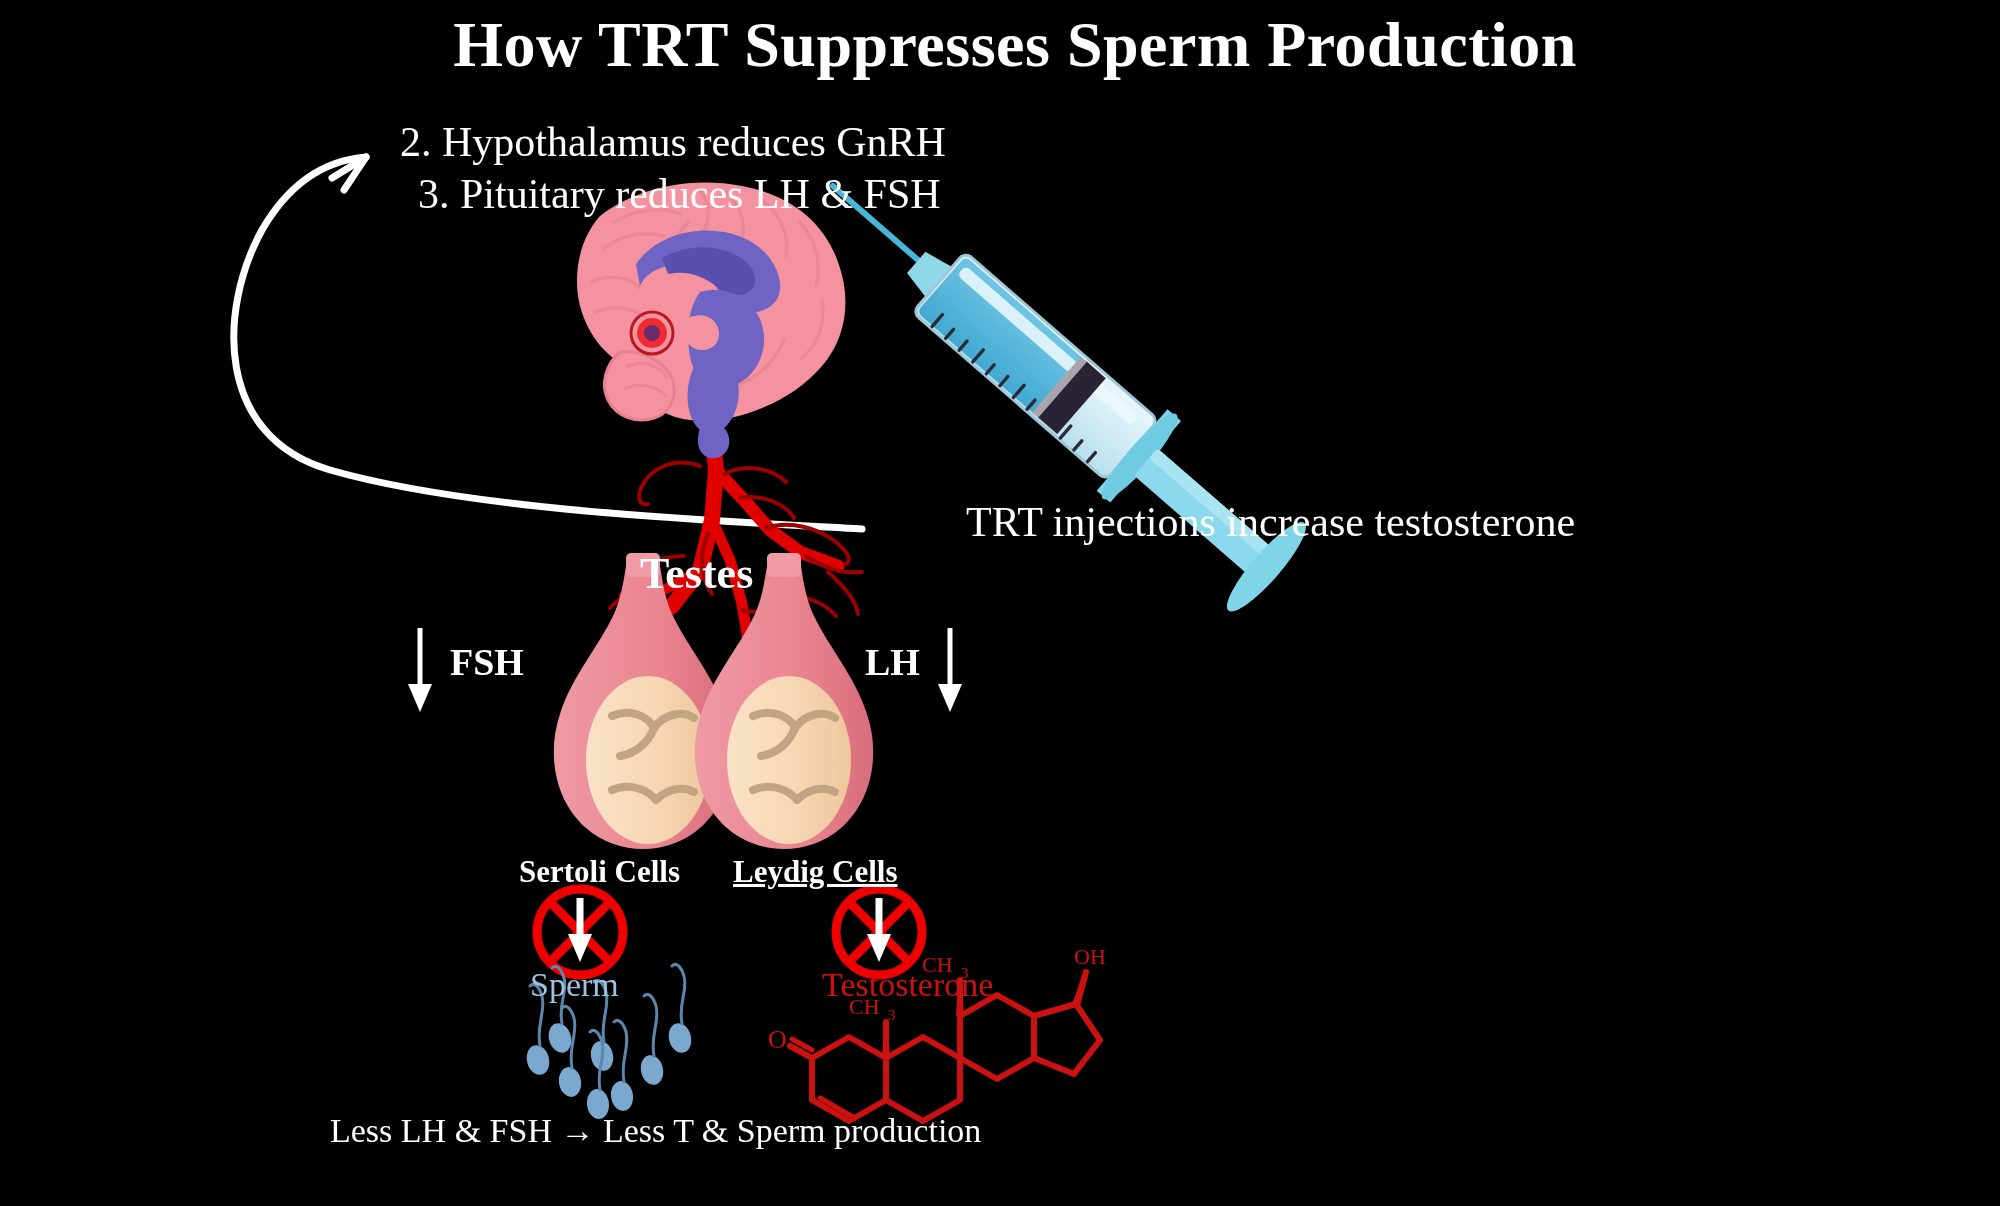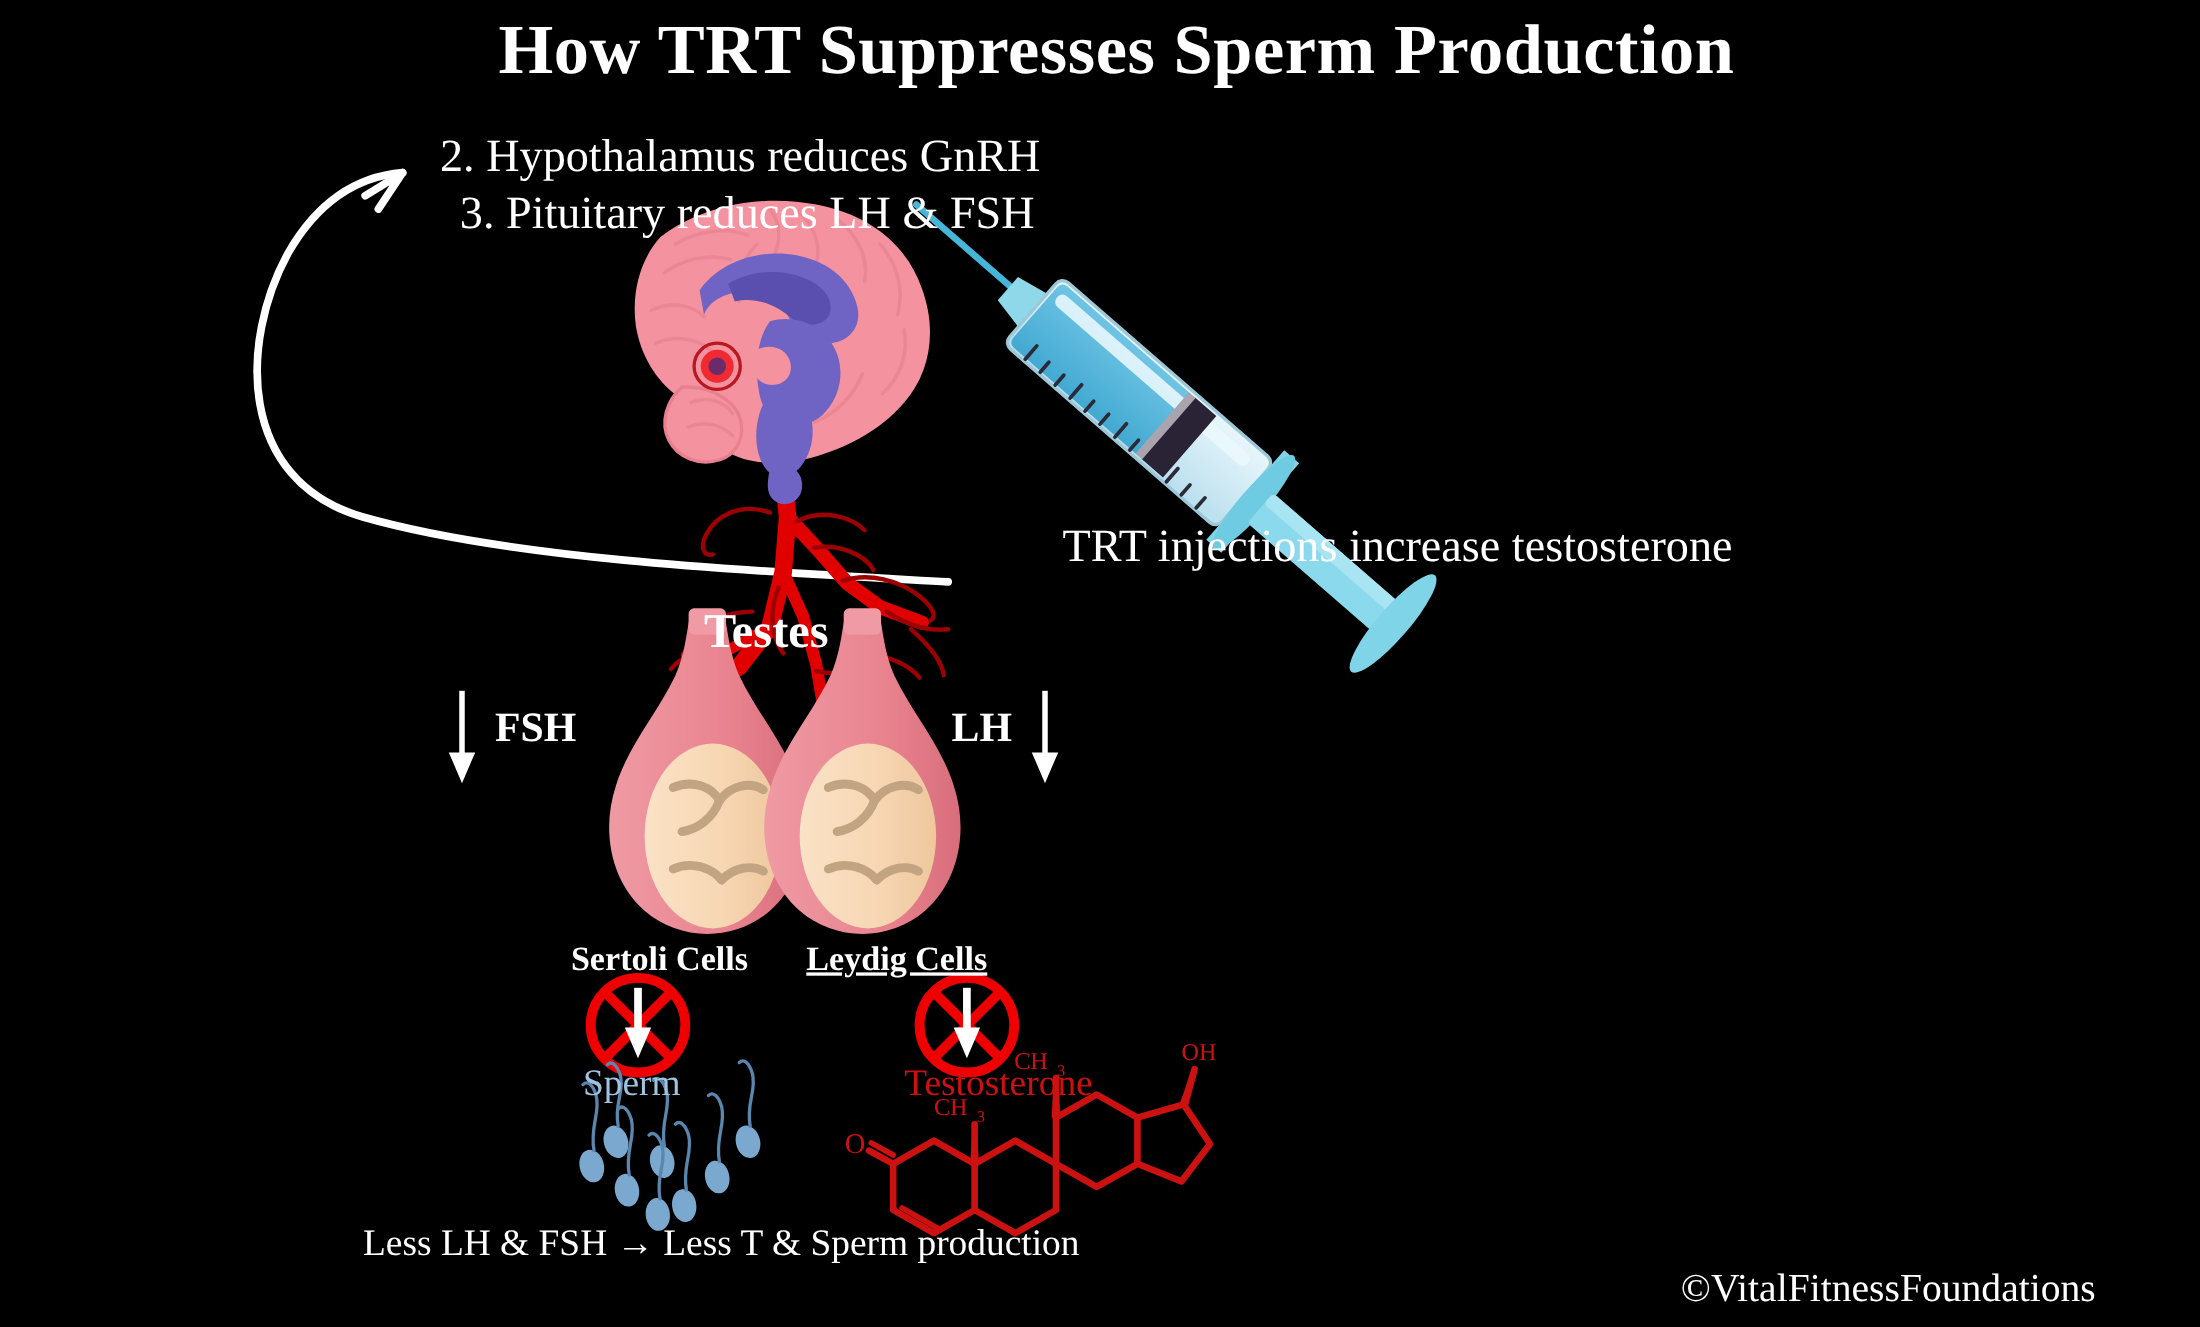--- a/index.html
+++ b/index.html
@@ -9,21 +9,21 @@
   .txt{position:absolute;color:#ffffff;white-space:nowrap;font-family:"Liberation Serif",serif;}
 
   #page-title{
     left:0;right:0;top:8px;text-align:center;white-space:normal;
     font-size:64px;font-weight:bold;letter-spacing:.5px;padding-left:30px;
   }
 
   #step2{left:400px;top:118px;font-size:42px;}
   #step3{left:418px;top:170px;font-size:42px;}
 
-  #trt-inject-1{left:966px;top:473px;font-size:42px;text-align:right;}
+  #trt-inject-1{left:966px;top:498px;font-size:42px;text-align:right;}
   #trt-inject-2{left:1056px;top:524px;font-size:42px;}
 
   #trt-cannot{left:1013px;top:778px;font-size:42px;}
 
   #testes-label{left:640px;top:548px;font-size:44px;font-weight:bold;}
 
   #fsh-label{left:450px;top:640px;font-size:38px;font-weight:bold;}
   #lh-label{left:865px;top:640px;font-size:38px;font-weight:bold;}
 
   #sertoli-label{left:519px;top:854px;font-size:31px;font-weight:bold;}
@@ -309,15 +309,14 @@
   <div class="txt" id="fsh-label">FSH</div>
   <div class="txt" id="lh-label">LH</div>
 
   <div class="txt" id="sertoli-label">Sertoli Cells</div>
   <div class="txt" id="leydig-label">Leydig Cells</div>
 
   <div class="txt" id="sperm-label">Sperm</div>
   <div class="txt" id="testosterone-label">Testosterone</div>
 
   <div class="txt" id="bottom-summary">Less LH &amp; FSH → Less T &amp; Sperm production</div>
-  <div class="txt" id="copyright">©VitalFitnessFoundations</div>
 
 </div>
 
 </body></html>

